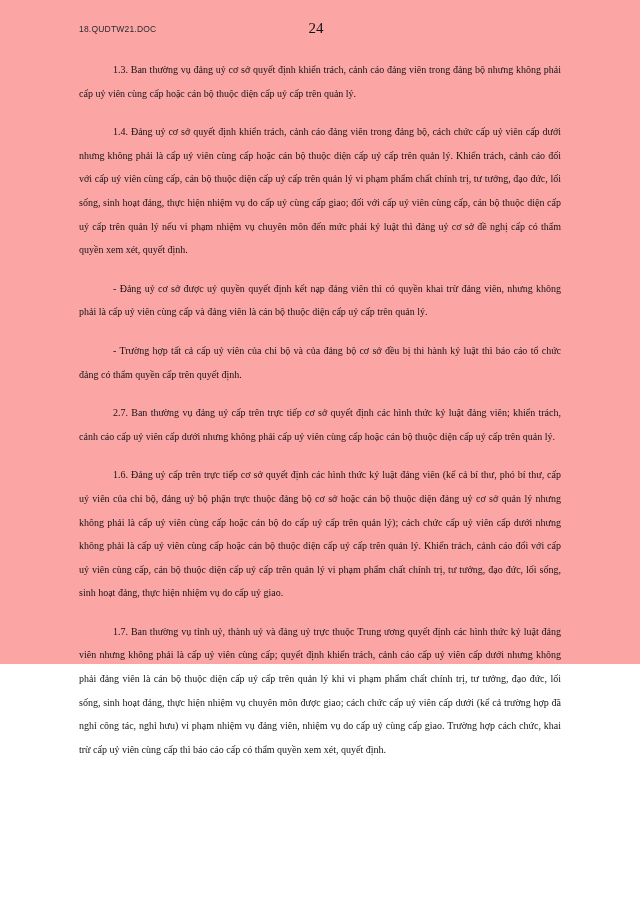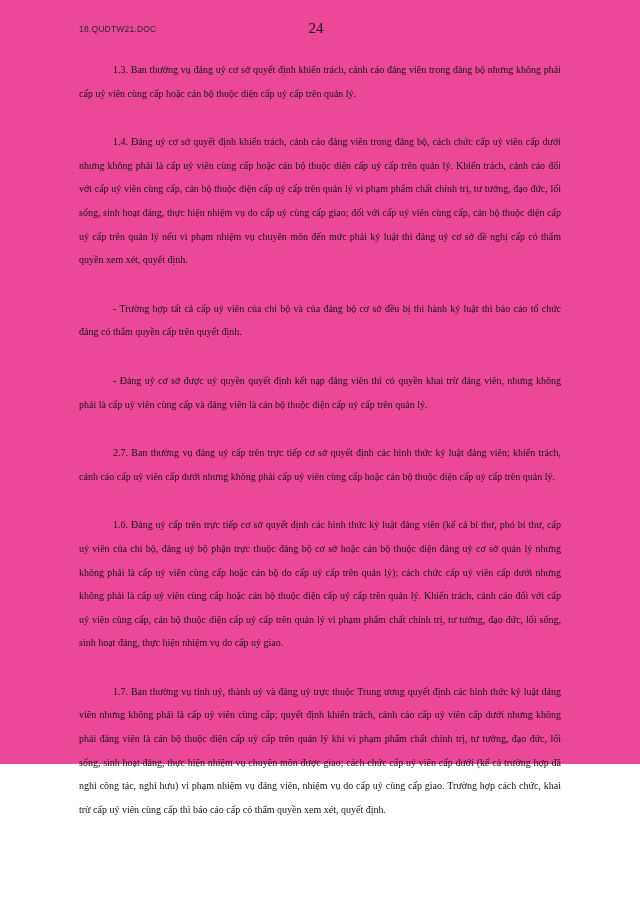--- a/index.html
+++ b/index.html
@@ -10,24 +10,24 @@
   body {
     width: 640px;
     height: 904px;
     font-family: "Liberation Serif", serif;
     color: #111111;
     overflow: hidden;
   }
   .page {
     position: relative;
     width: 640px;
-    height: 764px;
+    height: 664px;
     box-sizing: border-box;
     padding: 0;
-    background: #ec4899;
+    background: #fca5a5;
   }
   .header {
     position: absolute;
     top: 24px;
     left: 0;
     right: 0;
     height: 20px;
   }
   .doc-code {
     position: absolute;
@@ -62,37 +62,37 @@
     text-justify: inter-word;
     color: #141414;
   }
   p.indent {
     text-indent: 34px;
   }
   p.dash {
     text-indent: 34px;
   }
   p + p {
-    margin-top: 25px;
+    margin-top: 15px;
   }
 </style>
 </head>
 <body>
 
 <div class="page">
 
   <div class="header">
     <div class="doc-code">18.QUDTW21.DOC</div>
     <div class="page-number">24</div>
   </div>
 
   <div class="body-text">
     <p class="indent">1.3. Ban thường vụ đảng uỷ cơ sở quyết định khiển trách, cảnh cáo đảng viên trong đảng bộ nhưng không phải cấp uỷ viên cùng cấp hoặc cán bộ thuộc diện cấp uỷ cấp trên quản lý.</p>
     <p class="indent">1.4. Đảng uỷ cơ sở quyết định khiển trách, cảnh cáo đảng viên trong đảng bộ, cách chức cấp uỷ viên cấp dưới nhưng không phải là cấp uỷ viên cùng cấp hoặc cán bộ thuộc diện cấp uỷ cấp trên quản lý. Khiển trách, cảnh cáo đối với cấp uỷ viên cùng cấp, cán bộ thuộc diện cấp uỷ cấp trên quản lý vi phạm phẩm chất chính trị, tư tưởng, đạo đức, lối sống, sinh hoạt đảng, thực hiện nhiệm vụ do cấp uỷ cùng cấp giao; đối với cấp uỷ viên cùng cấp, cán bộ thuộc diện cấp uỷ cấp trên quản lý nếu vi phạm nhiệm vụ chuyên môn đến mức phải kỷ luật thì đảng uỷ cơ sở đề nghị cấp có thẩm quyền xem xét, quyết định.</p>
+    <p class="dash">- Đảng uỷ cơ sở được uỷ quyền quyết định kết nạp đảng viên thì có quyền khai trừ đảng viên, nhưng không phải là cấp uỷ viên cùng cấp và đảng viên là cán bộ thuộc diện cấp uỷ cấp trên quản lý.</p>
     <p class="dash">- Trường hợp tất cả cấp uỷ viên của chi bộ và của đảng bộ cơ sở đều bị thi hành kỷ luật thì báo cáo tổ chức đảng có thẩm quyền cấp trên quyết định.</p>
-    <p class="dash">- Đảng uỷ cơ sở được uỷ quyền quyết định kết nạp đảng viên thì có quyền khai trừ đảng viên, nhưng không phải là cấp uỷ viên cùng cấp và đảng viên là cán bộ thuộc diện cấp uỷ cấp trên quản lý.</p>
     <p class="indent">2.7. Ban thường vụ đảng uỷ cấp trên trực tiếp cơ sở quyết định các hình thức kỷ luật đảng viên; khiển trách, cảnh cáo cấp uỷ viên cấp dưới nhưng không phải cấp uỷ viên cùng cấp hoặc cán bộ thuộc diện cấp uỷ cấp trên quản lý.</p>
     <p class="indent">1.6. Đảng uỷ cấp trên trực tiếp cơ sở quyết định các hình thức kỷ luật đảng viên (kể cả bí thư, phó bí thư, cấp uỷ viên của chi bộ, đảng uỷ bộ phận trực thuộc đảng bộ cơ sở hoặc cán bộ thuộc diện đảng uỷ cơ sở quản lý nhưng không phải là cấp uỷ viên cùng cấp hoặc cán bộ do cấp uỷ cấp trên quản lý); cách chức cấp uỷ viên cấp dưới nhưng không phải là cấp uỷ viên cùng cấp hoặc cán bộ thuộc diện cấp uỷ cấp trên quản lý. Khiển trách, cảnh cáo đối với cấp uỷ viên cùng cấp, cán bộ thuộc diện cấp uỷ cấp trên quản lý vi phạm phẩm chất chính trị, tư tưởng, đạo đức, lối sống, sinh hoạt đảng, thực hiện nhiệm vụ do cấp uỷ giao.</p>
     <p class="indent">1.7. Ban thường vụ tỉnh uỷ, thành uỷ và đảng uỷ trực thuộc Trung ương quyết định các hình thức kỷ luật đảng viên nhưng không phải là cấp uỷ viên cùng cấp; quyết định khiển trách, cảnh cáo cấp uỷ viên cấp dưới nhưng không phải đảng viên là cán bộ thuộc diện cấp uỷ cấp trên quản lý khi vi phạm phẩm chất chính trị, tư tưởng, đạo đức, lối sống, sinh hoạt đảng, thực hiện nhiệm vụ chuyên môn được giao; cách chức cấp uỷ viên cấp dưới (kể cả trường hợp đã nghỉ công tác, nghỉ hưu) vi phạm nhiệm vụ đảng viên, nhiệm vụ do cấp uỷ cùng cấp giao. Trường hợp cách chức, khai trừ cấp uỷ viên cùng cấp thì báo cáo cấp có thẩm quyền xem xét, quyết định.</p>
 
   </div>
 
 </div>
 
 </body></html>

